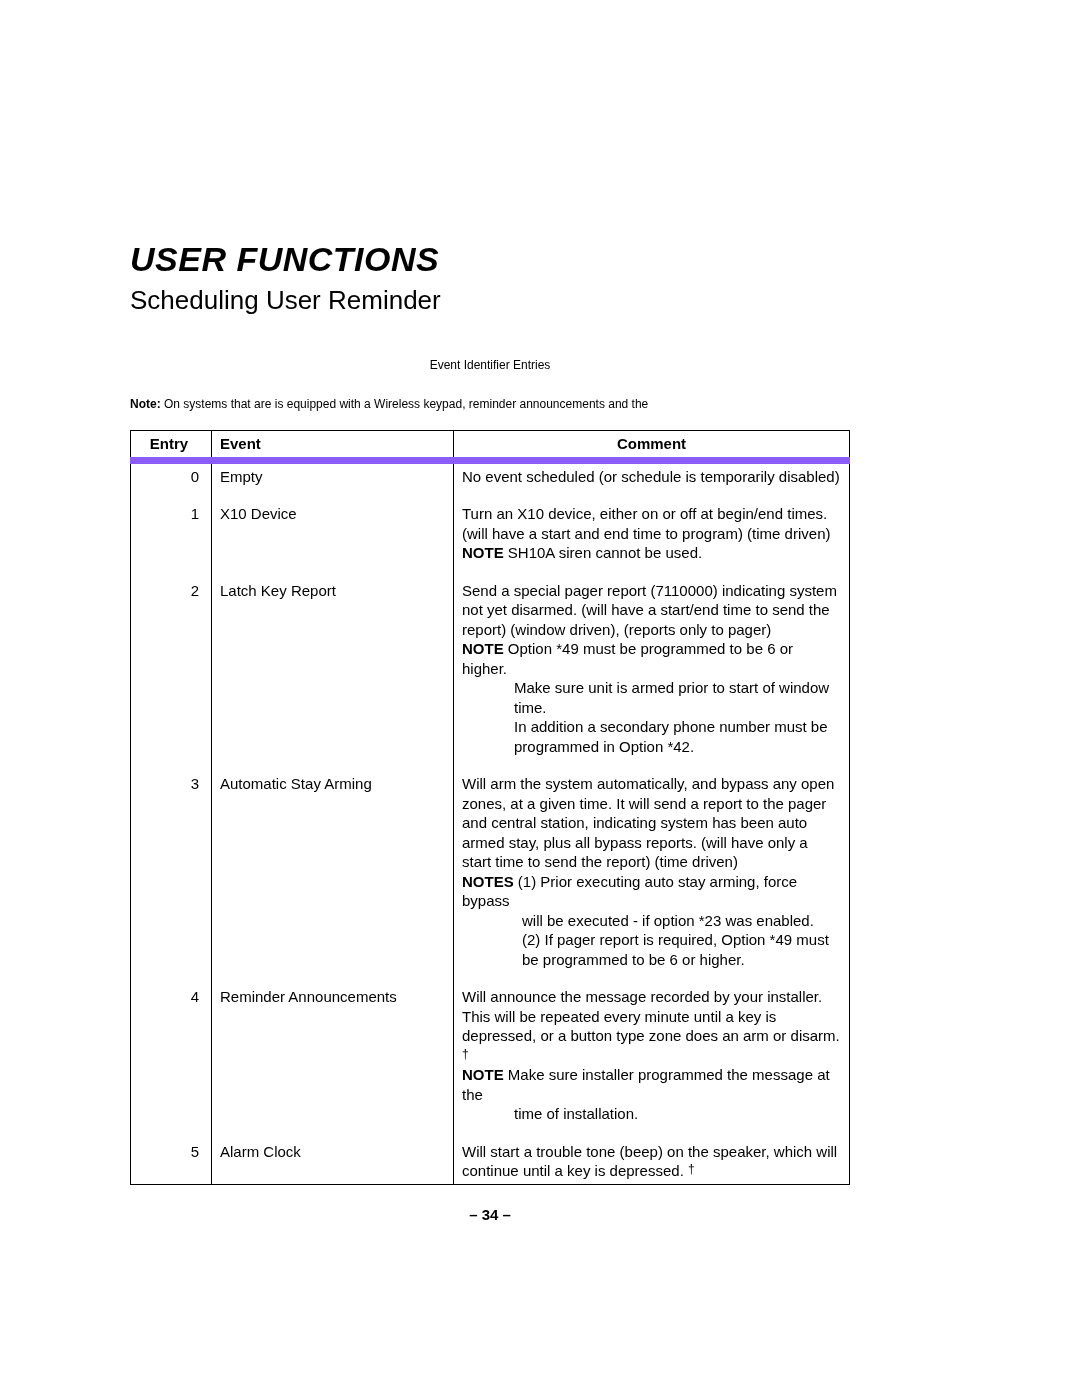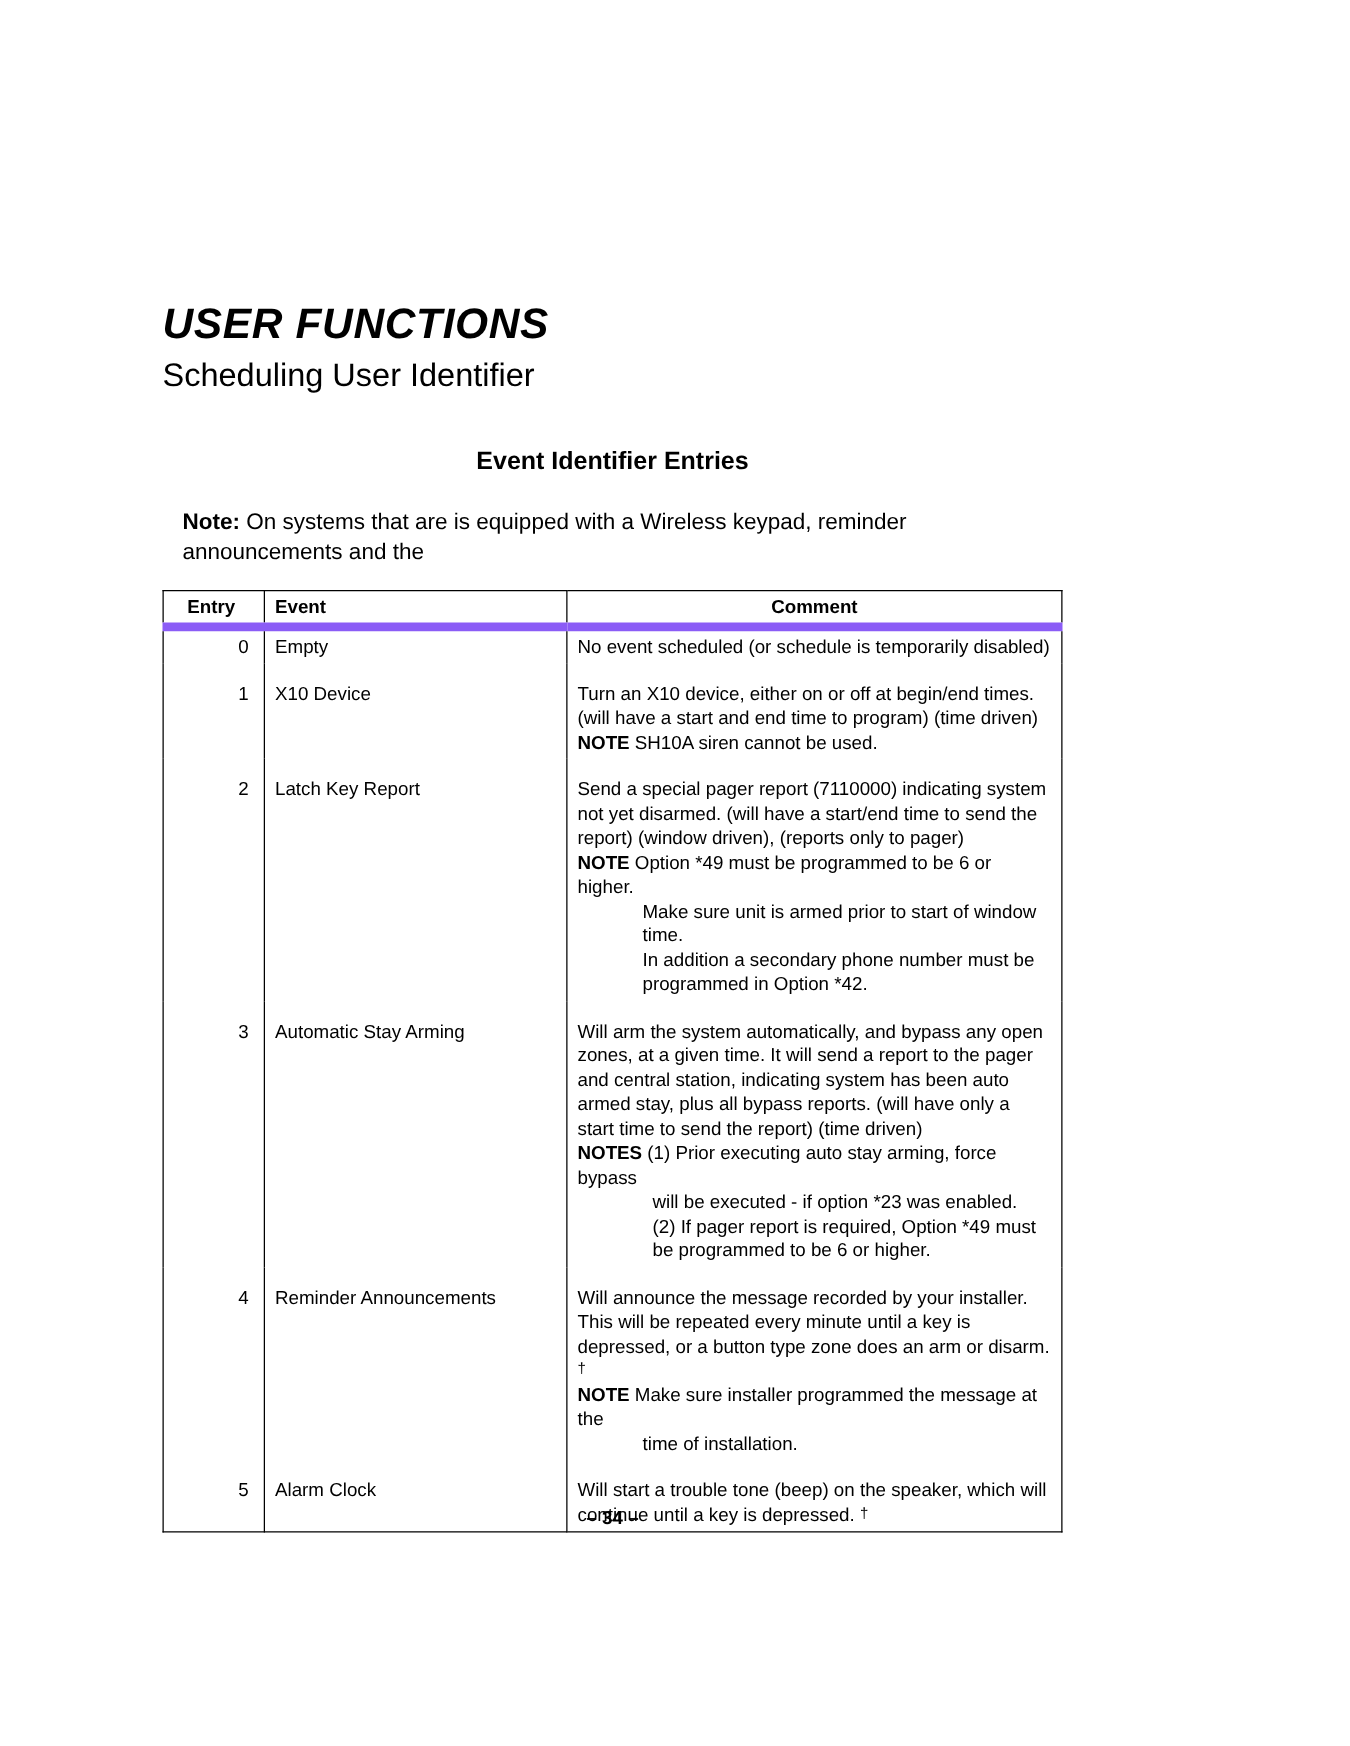--- a/index.html
+++ b/index.html
@@ -22,29 +22,29 @@
     font-style: italic;
     letter-spacing: 0.5px;
     margin: 0 0 6px 0;
   }
   .sub-title {
     font-size: 26px;
     font-weight: 400;
     margin: 0 0 42px 0;
   }
   .section-heading {
-    font-size: 20px;
-    font-weight: 700;
+    font-size: 12px;
+    font-weight: 400;
     text-align: center;
     margin: 0 0 24px 0;
   }
   .note-para {
-    font-size: 18px;
+    font-size: 12px;
     line-height: 1.35;
-    margin: 0 0 18px 16px;
+    margin: 0 0 18px 0;
   }
   .note-para .lead {
     font-weight: 700;
   }
   .indent2 {
     display: block;
     padding-left: 42px;
   }
 
   table.event-table {
@@ -123,21 +123,21 @@
     font-size: 15px;
     font-weight: 700;
   }
 </style>
 </head>
 <body>
 
 <div class="page">
 
   <h1 class="main-title">USER FUNCTIONS</h1>
-  <div class="sub-title">Scheduling User Identifier</div>
+  <div class="sub-title">Scheduling User Reminder</div>
 
   <div class="section-heading">Event Identifier Entries</div>
 
   <p class="note-para">
     <span class="lead">Note:</span><span> On systems that are is equipped with a Wireless keypad, reminder announcements and the</span>
   </p>
 
   <table class="event-table">
     <thead>
       <tr>

